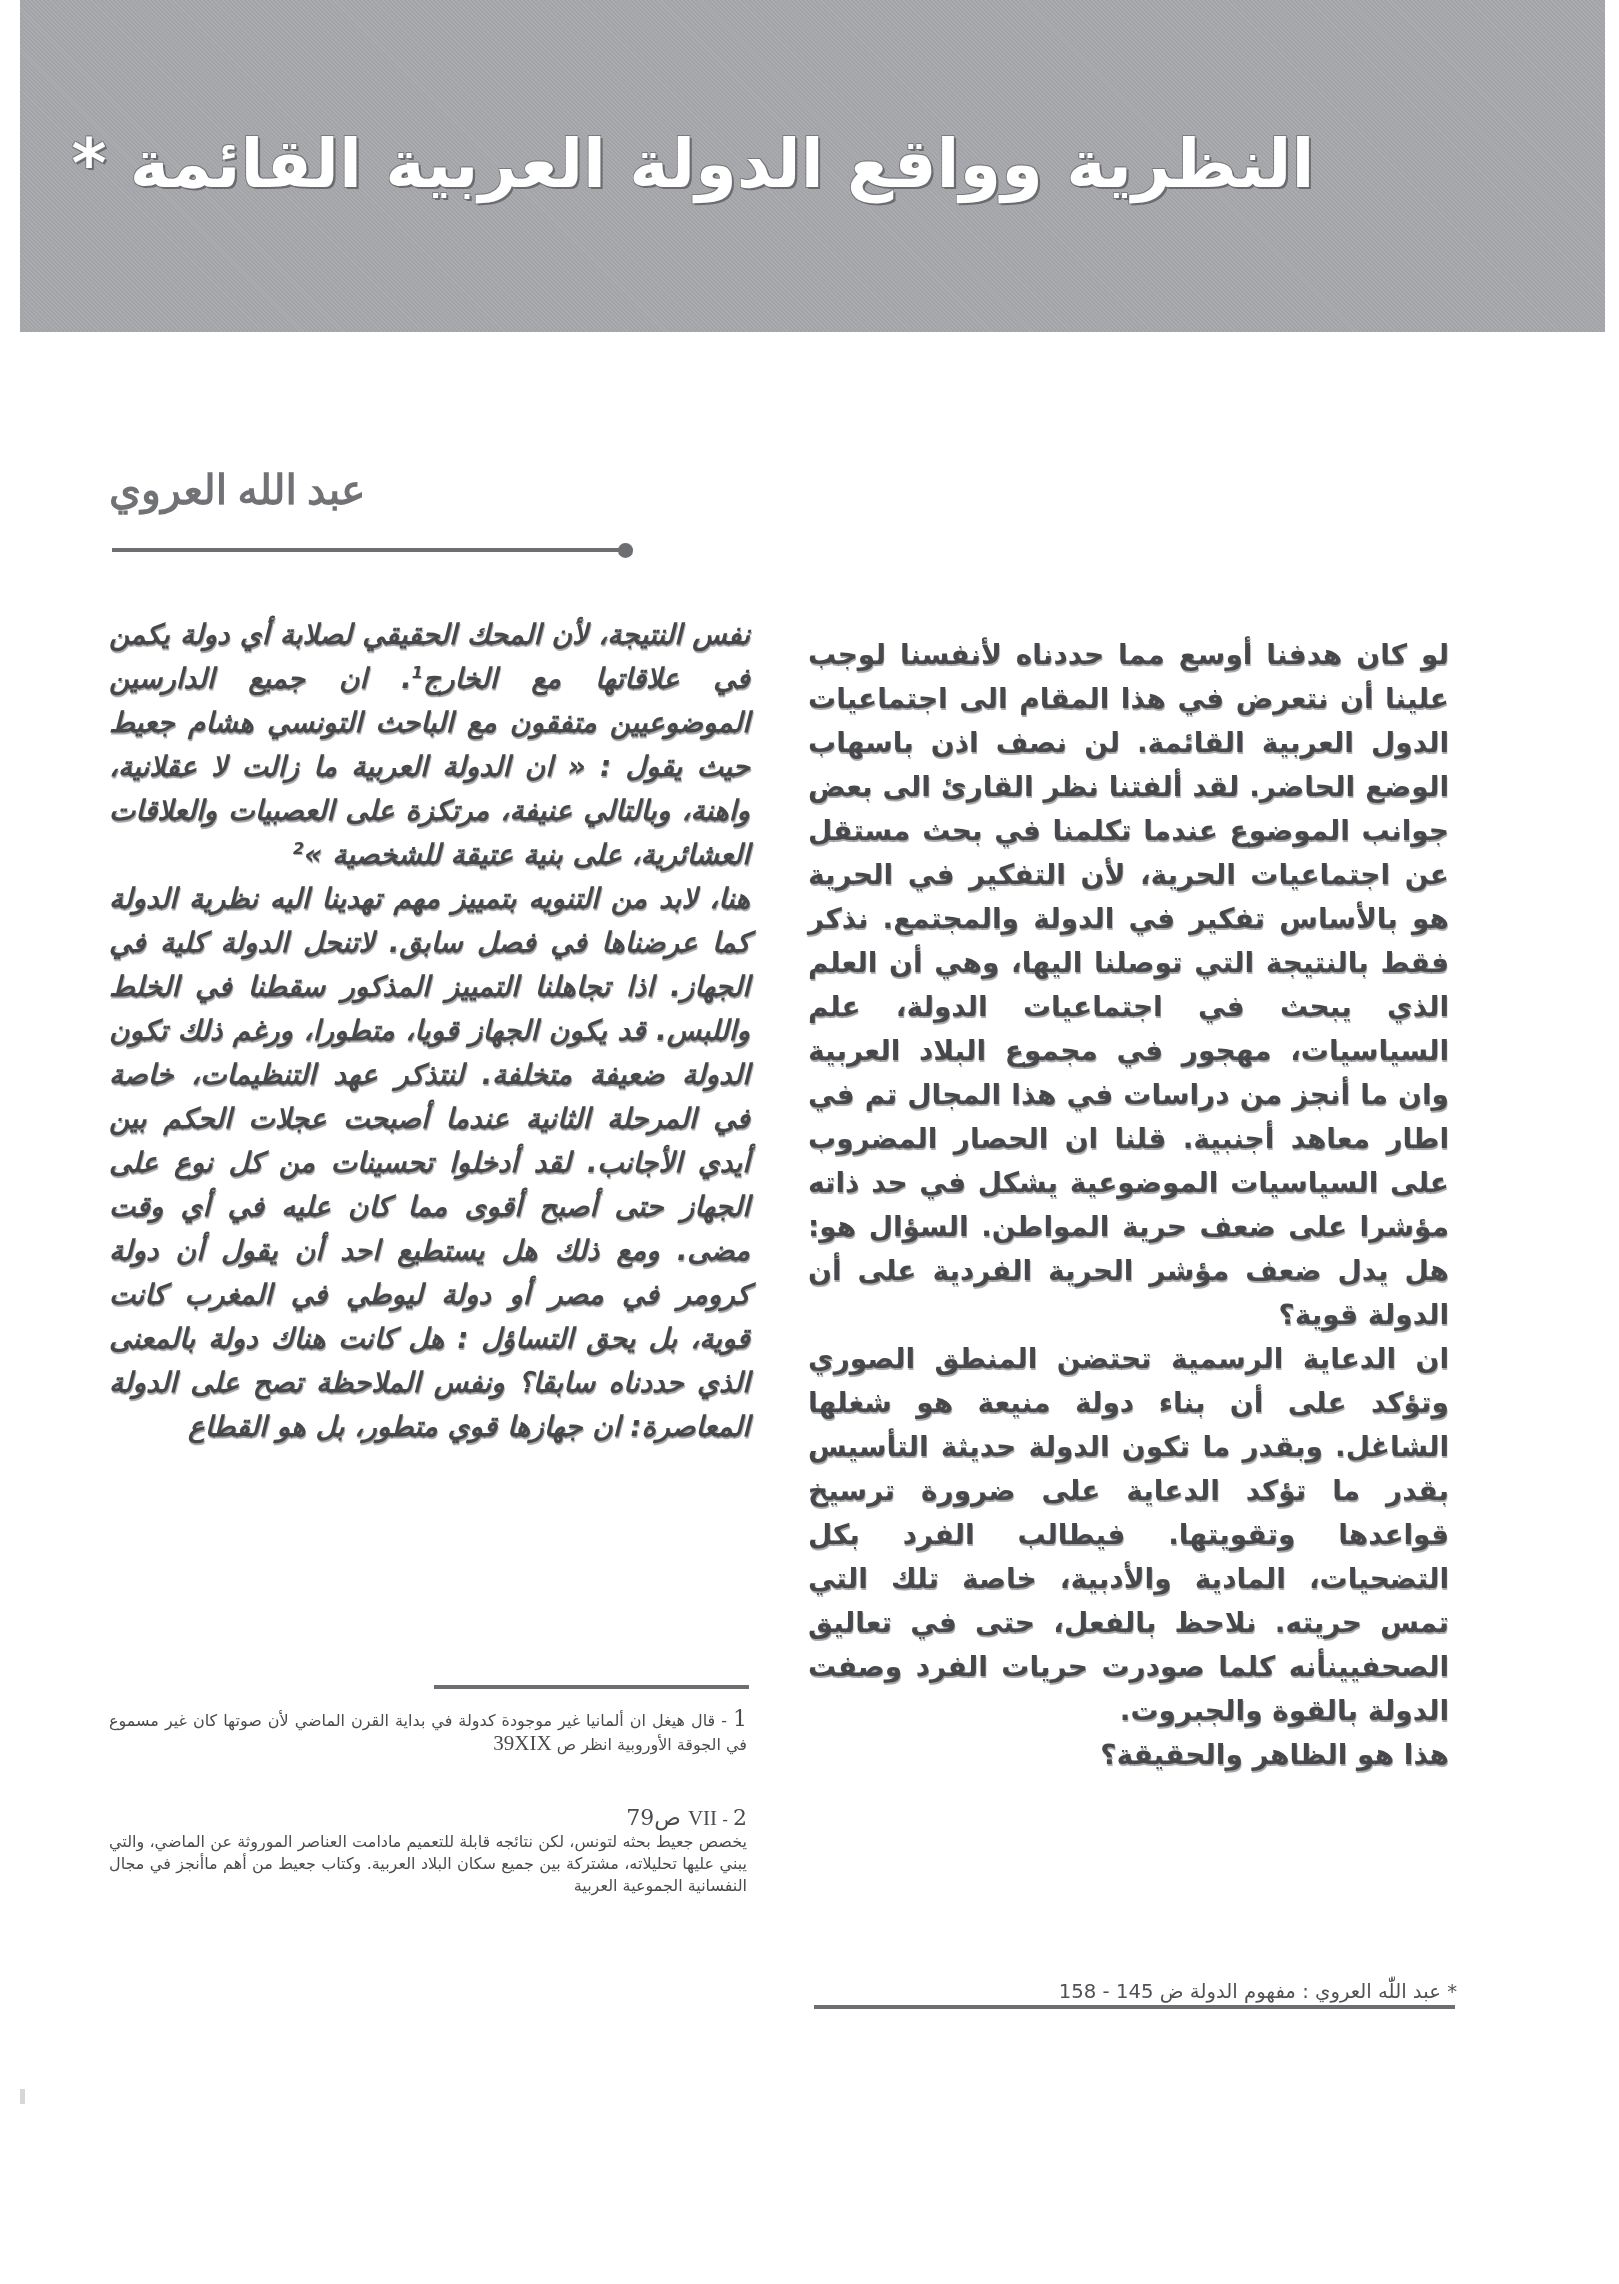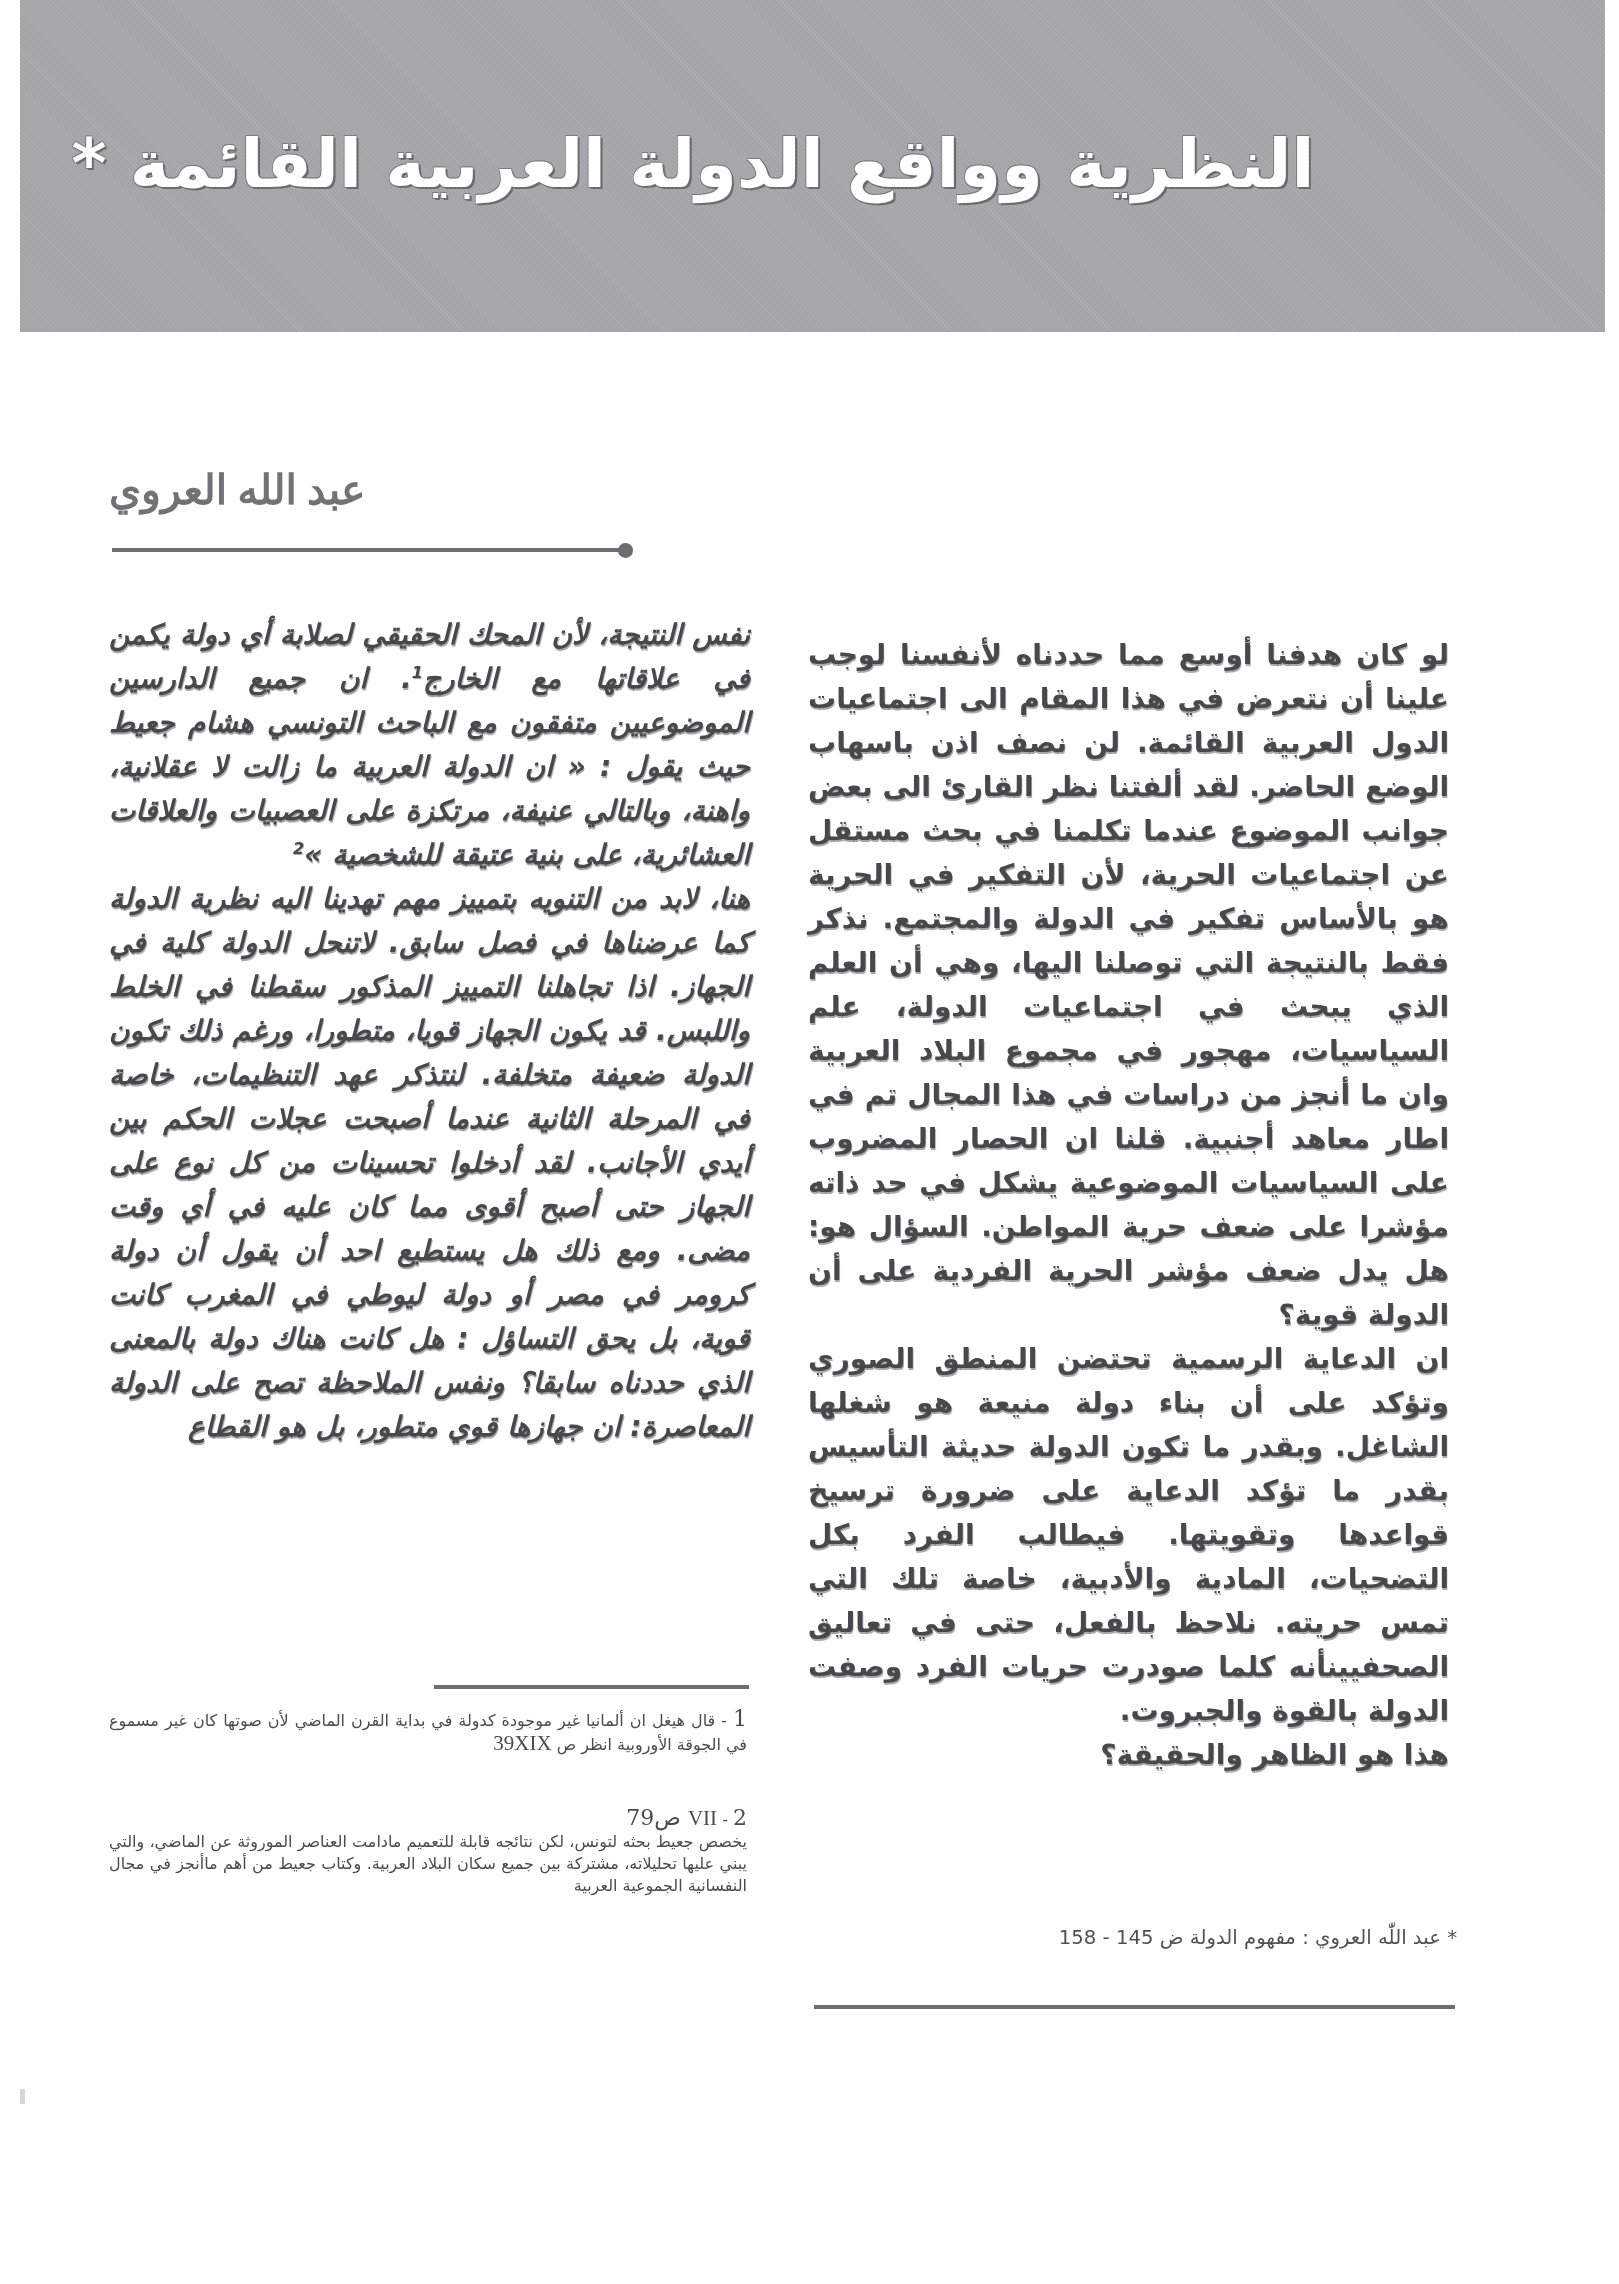--- a/index.html
+++ b/index.html
@@ -42,21 +42,21 @@
   .fn-rule-right { position: absolute; left: 814px; top: 2005px; width: 641px; height: 3.6px; background: #6d6e72; }
   .footnotes-left {
     position: absolute; left: 109px; top: 1708px; width: 638px;
     font-size: 16px; line-height: 22px; color: #4a4b4e; text-align: justify; text-align-last: right;
   }
   .footnotes-left p { margin: 0; }
   .fn1 { margin-bottom: 51px !important; }
   .fn-num { font-family: "DejaVu Serif", serif; font-size: 22px; }
   .latin { font-family: Liberation Serif, serif; font-size: 21px; direction: ltr; unicode-bidi: embed; }
   .source-note {
-    position: absolute; right: 163px; top: 1920px; width: 641px;
+    position: absolute; right: 163px; top: 1974px; width: 641px;
     font-size: 19.7px; line-height: 35px; color: #505154; text-align: right;
   }
   .source-note p { margin: 0; }
   .scan-mark { position: absolute; left: 20.4px; top: 2089px; width: 4.4px; height: 14.6px; background: #d7d7d7; }
 </style>
 </head>
 <body>
 
 <div class="header-band">
   <h1 class="title">النظرية وواقع الدولة العربية القائمة *</h1>

